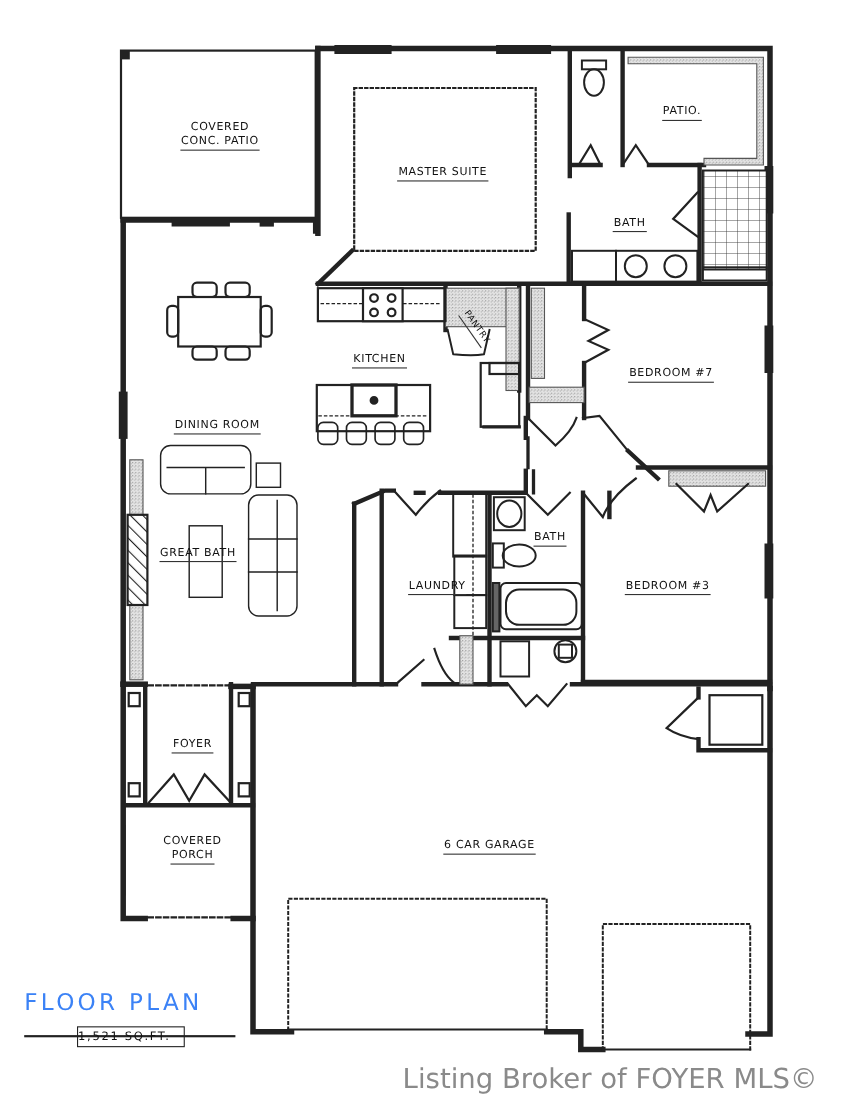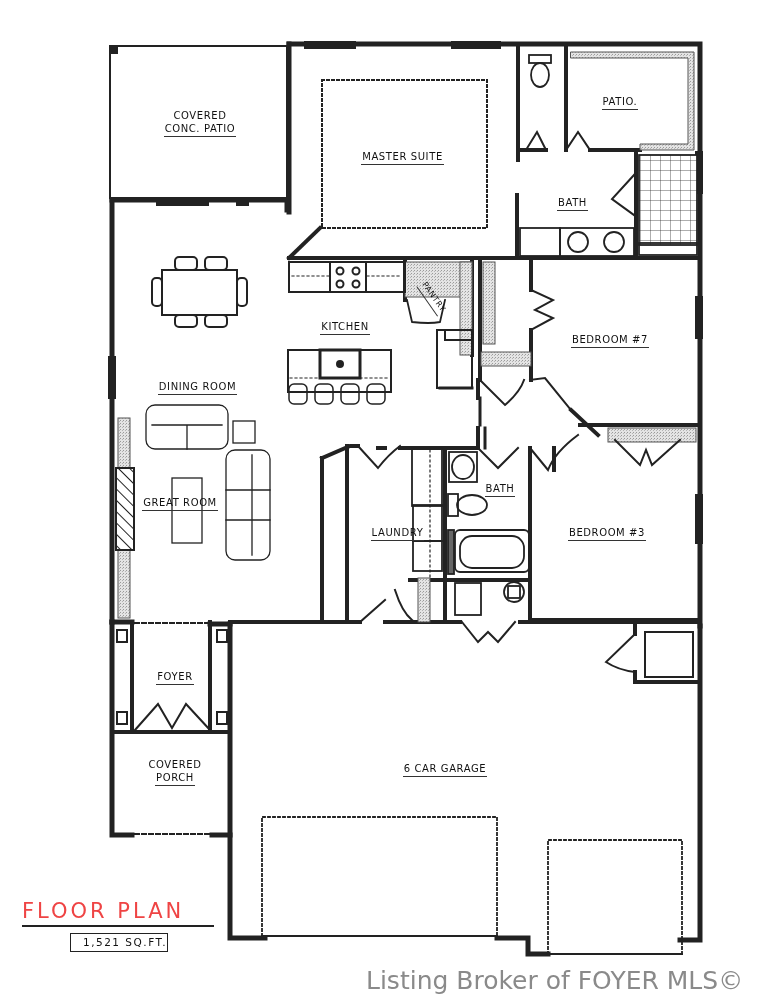--- a/index.html
+++ b/index.html
@@ -1,21 +1,21 @@
 <!DOCTYPE html>
 <html><head>
 <meta charset="utf-8">
 <style>
   html, body { margin:0; padding:0; background:#ffffff; }
   body { width:779px; height:1007px; position:relative; overflow:hidden; font-family:"DejaVu Sans", sans-serif; }
   #plan { position:absolute; left:0; top:0; }
   .lbl { position:absolute; font-family:"DejaVu Sans", sans-serif; font-size:10px; letter-spacing:0.6px; color:#111; text-align:center; white-space:nowrap; line-height:13px; }
   .lbl span { display:inline-block; border-bottom:1.5px solid #333; padding:0 1px 1px 1px; }
-  .title { position:absolute; left:22px; top:899px; font-family:"DejaVu Sans", sans-serif; font-size:21px; letter-spacing:3px; color:#ef4444; border-bottom:2px solid #222; padding-bottom:2px; width:192px; }
-  .sqft { position:absolute; left:70px; top:933px; width:96px; height:17px; border:1.5px solid #222; font-family:"DejaVu Sans", sans-serif; font-size:10.5px; letter-spacing:1.5px; text-align:right; line-height:17px; color:#111; }
+  .title { position:absolute; left:22px; top:899px; font-family:"DejaVu Sans", sans-serif; font-size:21px; letter-spacing:3px; color:#3b82f6; border-bottom:2px solid #222; padding-bottom:18px; width:192px; }
+  .sqft { position:absolute; left:70px; top:933px; width:96px; height:17px; border:1.5px solid #222; font-family:"DejaVu Sans", sans-serif; font-size:10.5px; letter-spacing:1.5px; text-align:left; line-height:17px; color:#111; }
   .watermark { position:absolute; left:366px; top:966px; font-family:"DejaVu Sans", sans-serif; font-size:25px; color:#8a8a8a; white-space:nowrap; }
 </style>
 </head>
 <body>
 
 <svg id="plan" width="779" height="1007" viewBox="0 0 779 1007" xmlns="http://www.w3.org/2000/svg">
   <defs>
     <pattern id="stipple" width="3" height="3" patternUnits="userSpaceOnUse">
       <rect width="3" height="3" fill="#e4e4e4"></rect>
       <rect x="0" y="0" width="1" height="1" fill="#9a9a9a"></rect>
@@ -255,21 +255,21 @@
   <div>COVERED</div>
   <span>CONC. PATIO</span>
 </div>
 <div class="lbl" style="left:345px; top:150px; width:115px;"><span>MASTER SUITE</span></div>
 <div class="lbl" style="left:590px; top:95px; width:60px;"><span>PATIO.</span></div>
 <div class="lbl" style="left:545px; top:196px; width:55px;"><span>BATH</span></div>
 <div class="lbl" style="left:145px; top:332px; width:105px;margin-top:48px;"><span>DINING ROOM</span></div>
 <div class="lbl" style="left:305px; top:320px; width:80px;"><span>KITCHEN</span></div>
 <div class="lbl" style="left:408px; top:290px; width:50px; transform:rotate(55deg); font-size:8px;"><span>PANTRY</span></div>
 <div class="lbl" style="left:555px; top:333px; width:110px;"><span>BEDROOM #7</span></div>
-<div class="lbl" style="left:130px; top:496px; width:100px;"><span>GREAT ROOM</span></div>
+<div class="lbl" style="left:130px; top:496px; width:100px;"><span>GREAT BATH</span></div>
 <div class="lbl" style="left:360px; top:526px; width:75px;"><span>LAUNDRY</span></div>
 <div class="lbl" style="left:475px; top:482px; width:50px;"><span>BATH</span></div>
 <div class="lbl" style="left:552px; top:526px; width:110px;"><span>BEDROOM #3</span></div>
 <div class="lbl" style="left:140px; top:670px; width:70px;"><span>FOYER</span></div>
 <div class="lbl" style="left:130px; top:758px; width:90px;">
   <div>COVERED</div>
   <span>PORCH</span>
 </div>
 <div class="lbl" style="left:380px; top:762px; width:130px;"><span>6 CAR GARAGE</span></div>
 

